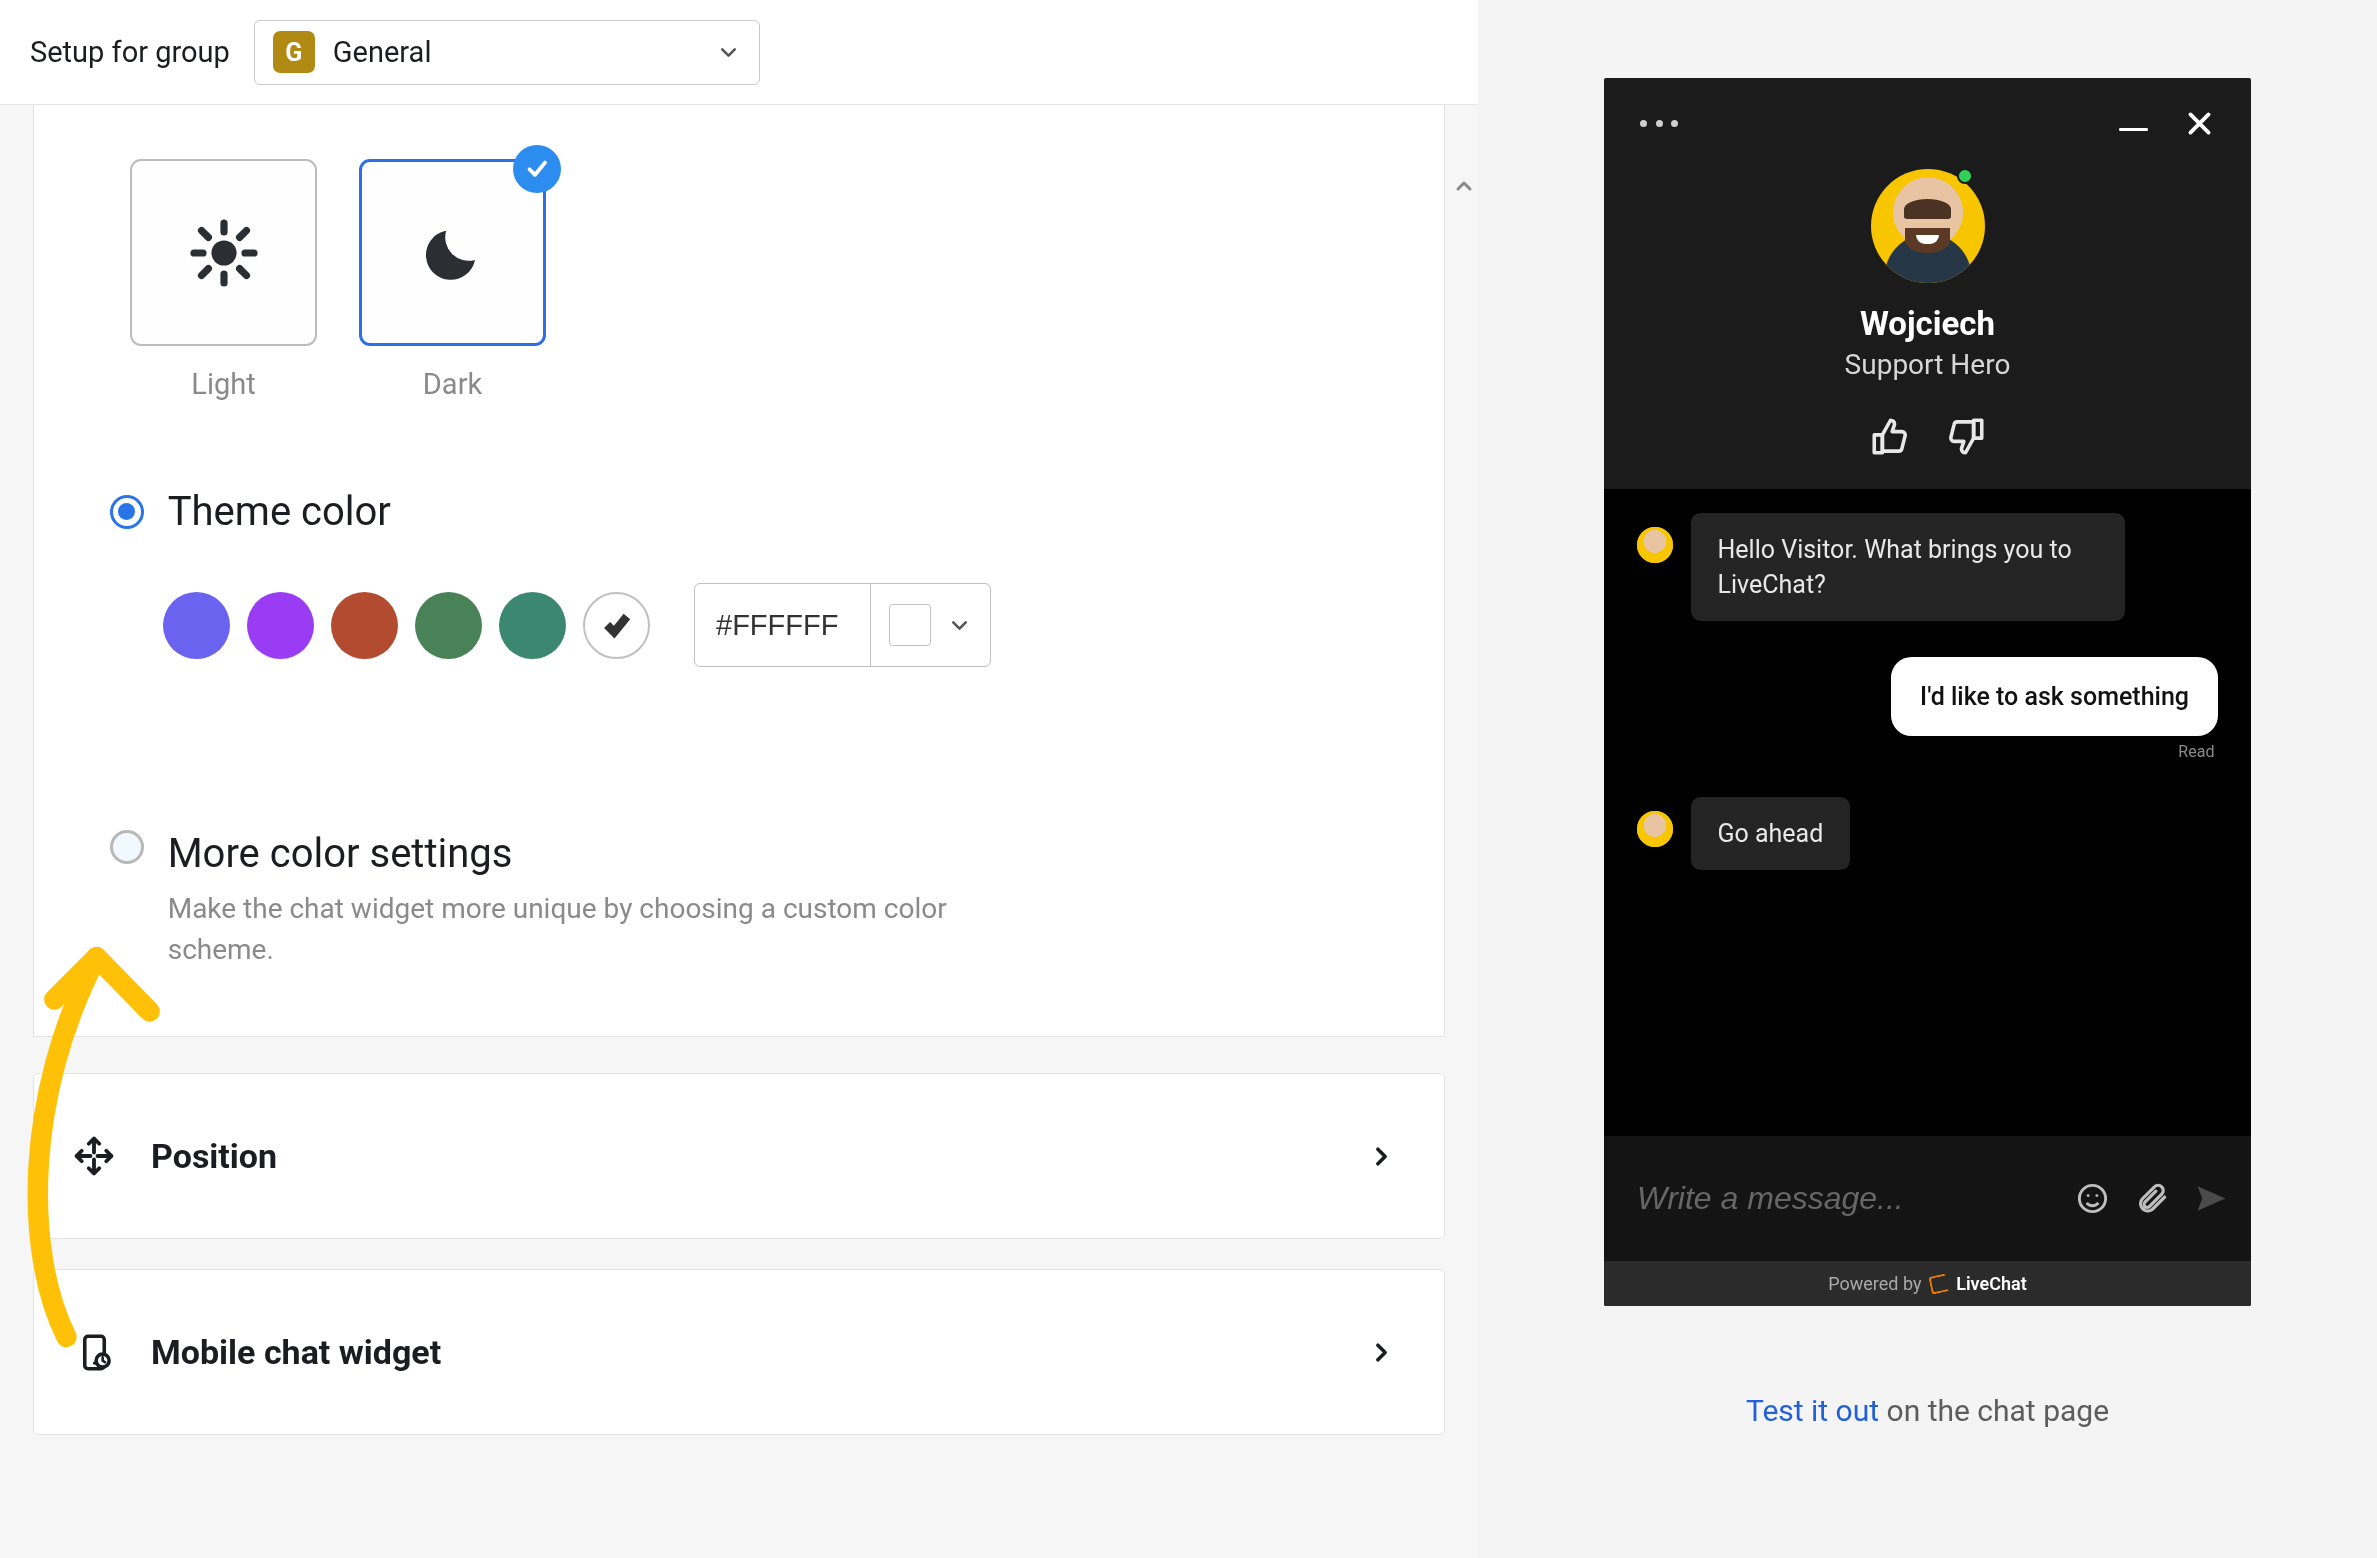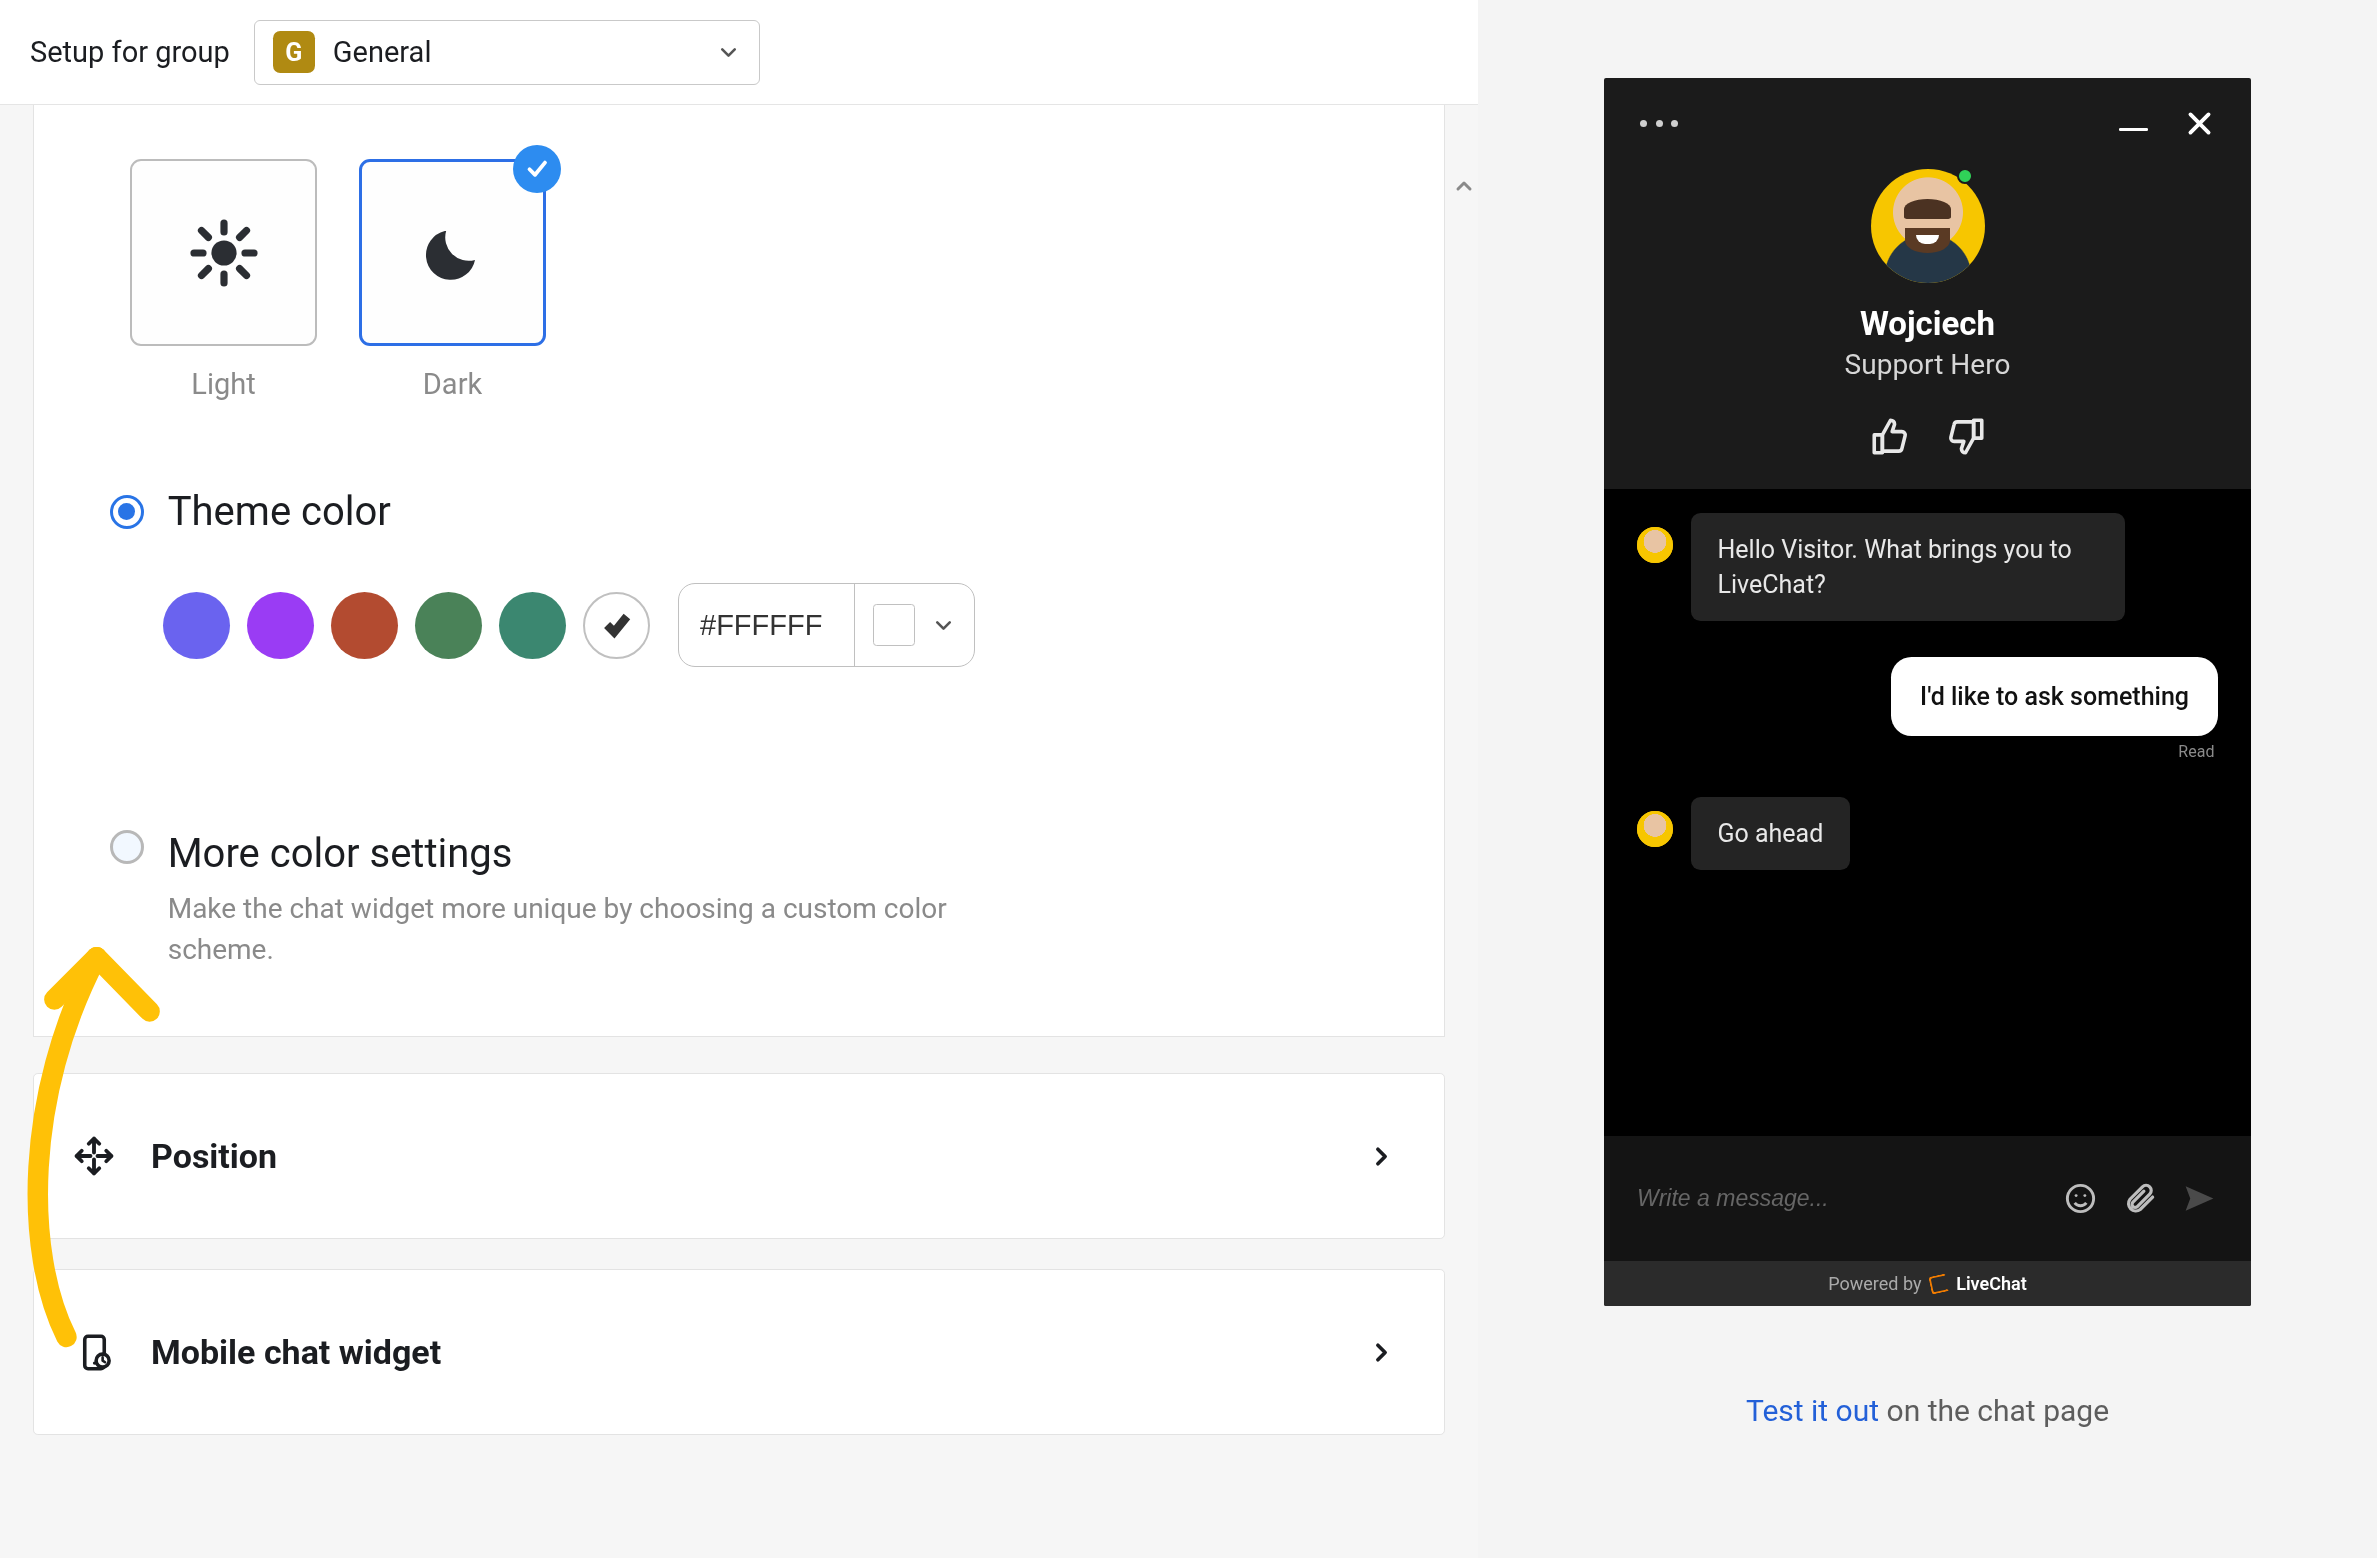--- a/index.html
+++ b/index.html
@@ -110,22 +110,22 @@
   .swatch-row { display: flex; align-items: center; gap: 17px; margin-left: 69px; margin-top: 48px; }
   .swatch { width: 67px; height: 67px; border-radius: 50%; cursor: pointer; }
   .swatch-outline {
     width: 67px; height: 67px; border-radius: 50%;
     border: 2.4px solid #c0c0c0; display: flex; align-items: center; justify-content: center;
     background: #fff;
   }
   .swatch-outline svg { width: 34px; height: 34px; stroke: #333; stroke-width: 6; fill: none; }
   .color-picker {
     display: flex; align-items: center;
-    border: 1.2px solid #c0c0c0; border-radius: 17px;
-    height: 84px; margin-left: 11px;
+    border: 1.2px solid #c0c0c0; border-radius: 6px;
+    height: 84px; margin-left: 27px;
   }
   .color-picker input {
     border: none; outline: none; width: 175px; padding: 0 21px;
     font-size: 29px; color: #333; height: 100%; background: transparent;
   }
   .color-picker-divider { width: 1.2px; height: 100%; background: #c0c0c0; }
   .color-picker-preview { display:flex; align-items:center; gap:15.7px; padding: 0 18px; cursor:pointer;}
   .preview-square { width: 42px; height: 42px; border: 1.2px solid #c0c0c0; border-radius: 3.6px; background: #fff; }
 
   .more-row { margin-top: 163px; display:flex; align-items:flex-start; gap:24px; }
@@ -180,21 +180,21 @@
 
   .w-chat { flex:1; background:#000; padding: 24px 33px 0 33px; display:flex; flex-direction:column; gap: 36px; overflow:hidden;}
   .msg-row { display:flex; gap: 18px; align-items:flex-start;}
   .msg-row.me { justify-content:flex-end; flex-direction:column; align-items:flex-end; gap:6px;}
   .mini-av { width:36px; height:36px; border-radius:50%; background:#f7c600; flex-shrink:0; margin-top:14.5px;}
   .bubble { background:#242424; color:#e8e8e8; padding: 19px 26.5px; border-radius:9.6px; font-size:25px; max-width: 434px; line-height:1.4;}
   .bubble.light { background:#fff; color:#111; font-weight:500; border-radius: 20.5px; padding: 22px 29px;}
   .meta { font-size: 16px; color:#8a8a8a; margin-right: 3.6px;}
 
   .w-input { height: 125px; background:#141414; display:flex; align-items:center; padding: 0 33px; gap: 18px;}
-  .w-input input { flex:1; background:transparent; border:none; outline:none; font-size:23px; color:#ccc;}
+  .w-input input { flex:1; background:transparent; border:none; outline:none; font-size:32px; color:#ccc;}
   .w-input input::placeholder { color:#666; font-style: italic;}
   .in-icons { display:flex; gap: 24px; align-items:center;}
 
   .w-footer { background:#2b2b2b; height: 45px; display:flex; align-items:center; justify-content:center; gap:8.4px; font-size:18px; color:#aaa;}
   .lc-icon { width:18px; height:18px; border:2.4px solid #f17c00; border-radius:3.6px; border-right-color: transparent; transform: rotate(-12deg);}
 
   .test-line { margin-top: 87px; font-size: 30px; color:#5d5d5d; }
   .test-link { color:#2360d8; cursor:pointer;}
 
   svg { display:block; }

